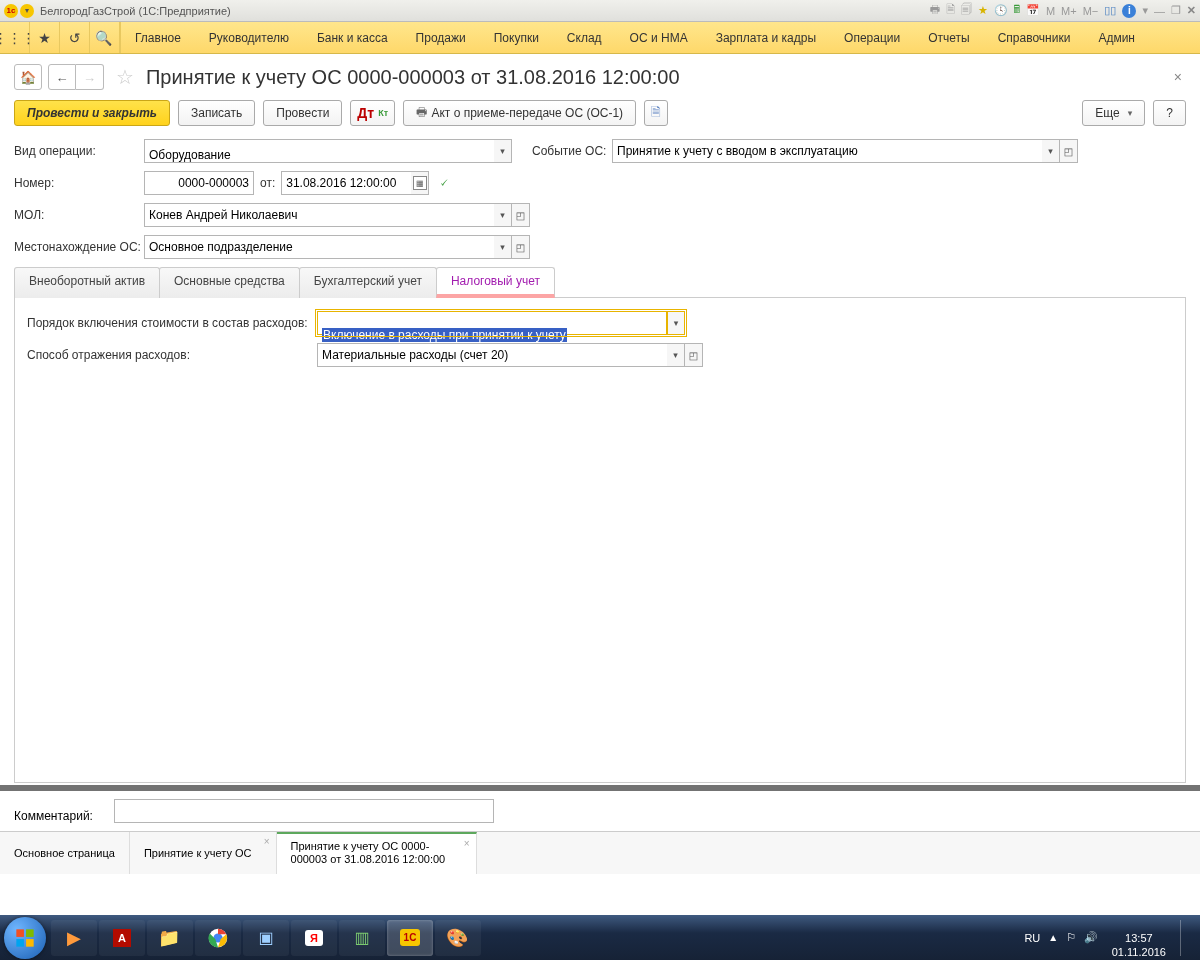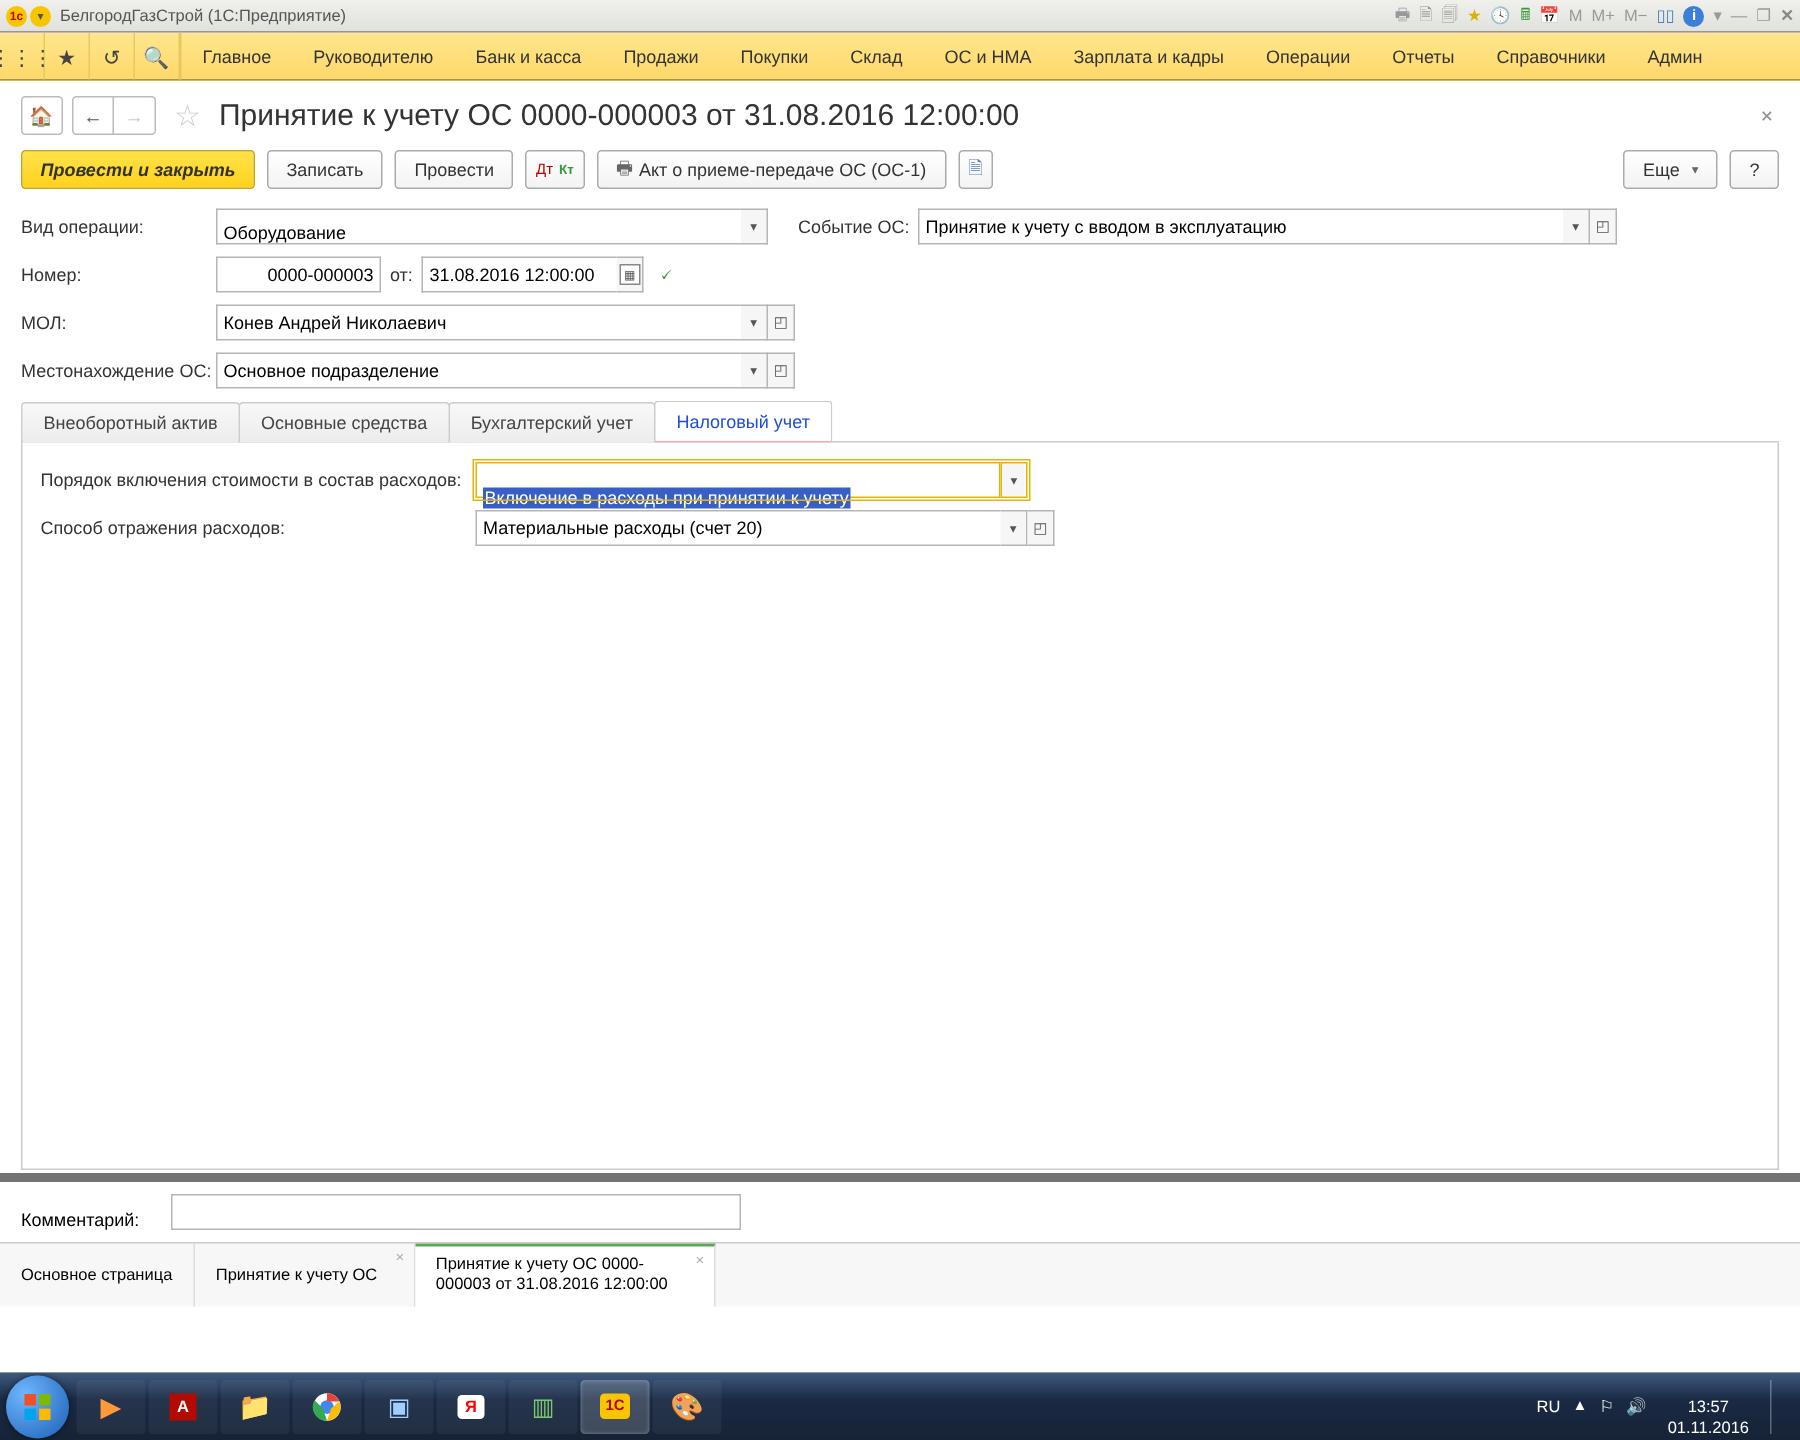--- a/index.html
+++ b/index.html
@@ -57,23 +57,23 @@
 .field-group { display: flex; }
 .field-group .input-field { border-right: none; }
 .dd-btn { width: 18px; height: 24px; border: 1px solid #b5b5b5; background: #f6f6f6; display: flex; align-items: center; justify-content: center; font-size: 9px; color: #555; cursor: pointer; }
 .dd-btn.square { font-size:10px; }
 .dd-btn.open { border-left: none; }
 .field-group .dd-btn + .dd-btn { border-left: none; }
 
 .two-col { display:flex; gap: 20px; }
 
 
-.tabs { display: flex; border-bottom: 1px solid #ccc; margin-top: 6px; align-items: center; }
+.tabs { display: flex; border-bottom: 1px solid #ccc; margin-top: 6px; }
 .tab { padding: 6px 14px; font-size: 12px; border: 1px solid #ccc; border-bottom: none; background: linear-gradient(#f8f8f8,#ececec); margin-right: -1px; cursor: pointer; border-radius: 3px 3px 0 0; position: relative; top: 1px; color:#444;}
-.tab.active { background: #fff; border-bottom: 1px solid #fca5a5; color:#1d4ed8;}
+.tab.active { background: #fff; border-bottom: 4px solid #fca5a5; color:#a21caf;}
 
 .tab-content { border: 1px solid #ccc; border-top: none; padding: 12px; height: 485px; }
 .tab-content .form-row .lbl { width: 290px; }
 
 .highlight-field .input-field { background: #fff; }
 .highlight-border { border: 1px solid #e8b400 !important; }
 .highlight-selection { background: #3860c4; color: #fff; padding: 0 1px; margin-top: 24px; }
 
 
 .comment-row { padding: 8px 14px; display: flex; align-items: flex-end; gap: 10px; border-top:6px solid #737373; }
@@ -92,21 +92,21 @@
 .taskbar .start { width: 42px; height: 42px; border-radius: 50%; background: radial-gradient(circle at 30% 30%, #6fb6ff, #1a5fb4); display: flex; align-items: center; justify-content: center; font-size: 18px; cursor: pointer; margin-right: 4px; box-shadow: 0 0 4px rgba(0,0,0,0.5);}
 .taskbar .start svg { width:26px; height:26px; }
 .taskbar .tb-item { width: 46px; height: 36px; margin: 0 1px; border-radius: 3px; display: flex; align-items: center; justify-content: center; cursor: pointer; background: rgba(255,255,255,0.05); }
 .taskbar .tb-item.active { background: rgba(255,255,255,0.18); box-shadow: inset 0 0 3px rgba(255,255,255,0.3); }
 .taskbar .tb-spacer { flex: 1; }
 .taskbar .tray { display: flex; align-items: center; gap: 8px; padding: 0 8px; }
 .taskbar .clock { text-align: center; line-height: 1.2; font-size: 11px; padding: 0 6px; margin-top: 16px; }
 
 .cal-icon { width:14px; height:14px; border:1px solid #888; display:inline-flex; align-items:center; justify-content:center; font-size:8px; color:#555; background:#fff; }
 .green-icon { color:#3a9b3a; font-size:13px; }
-.small-icon-red { color:#b00; font-size:10px; font-weight:normal; }
+.small-icon-red { color:#b00; font-size:14px; font-weight:bold; }
 .small-icon-green { color:#3a9b3a; font-size:9px; font-weight:bold; }
 .printer-icon { font-size:12px;color:#666; }
 .doc-icon { font-size:12px; color:#5a80c0;}
 </style>
 </head>
 <body>
 
 <div class="window-titlebar">
   <span class="logo">1c</span>
   <span class="arrow">▾</span>

